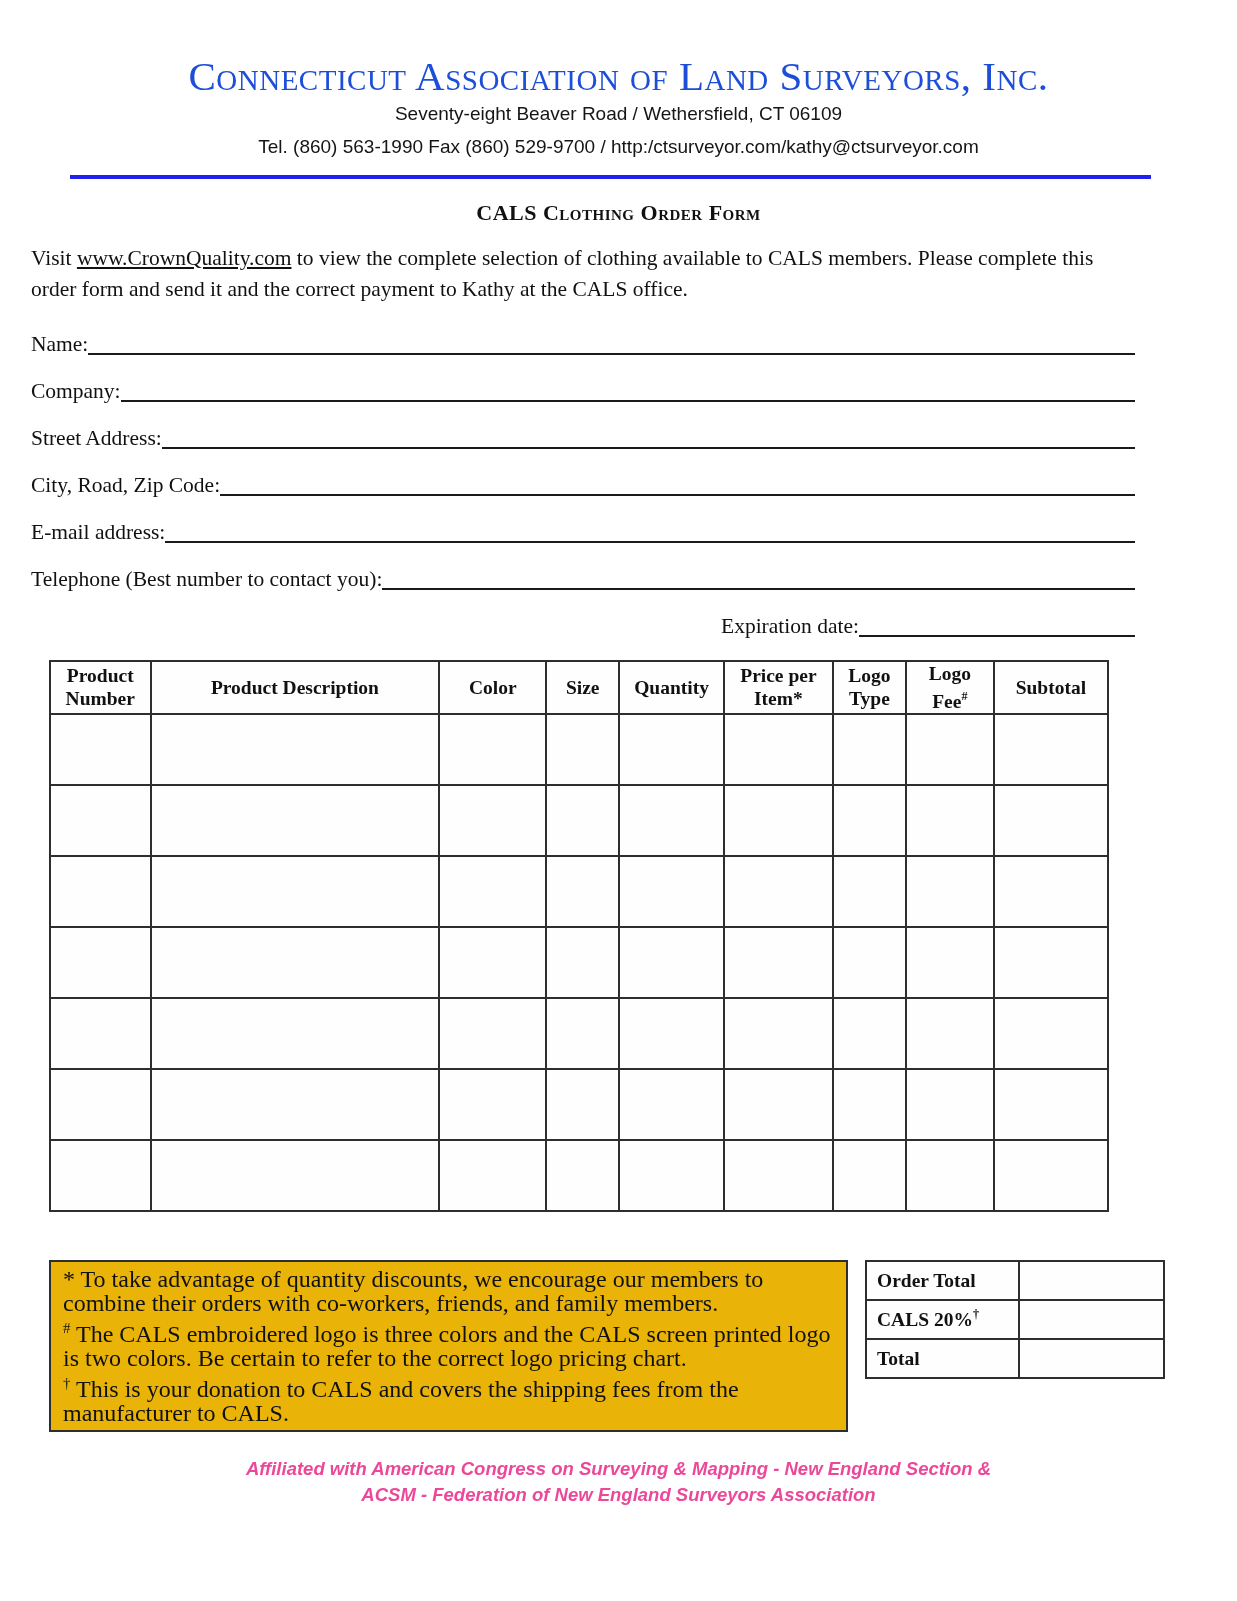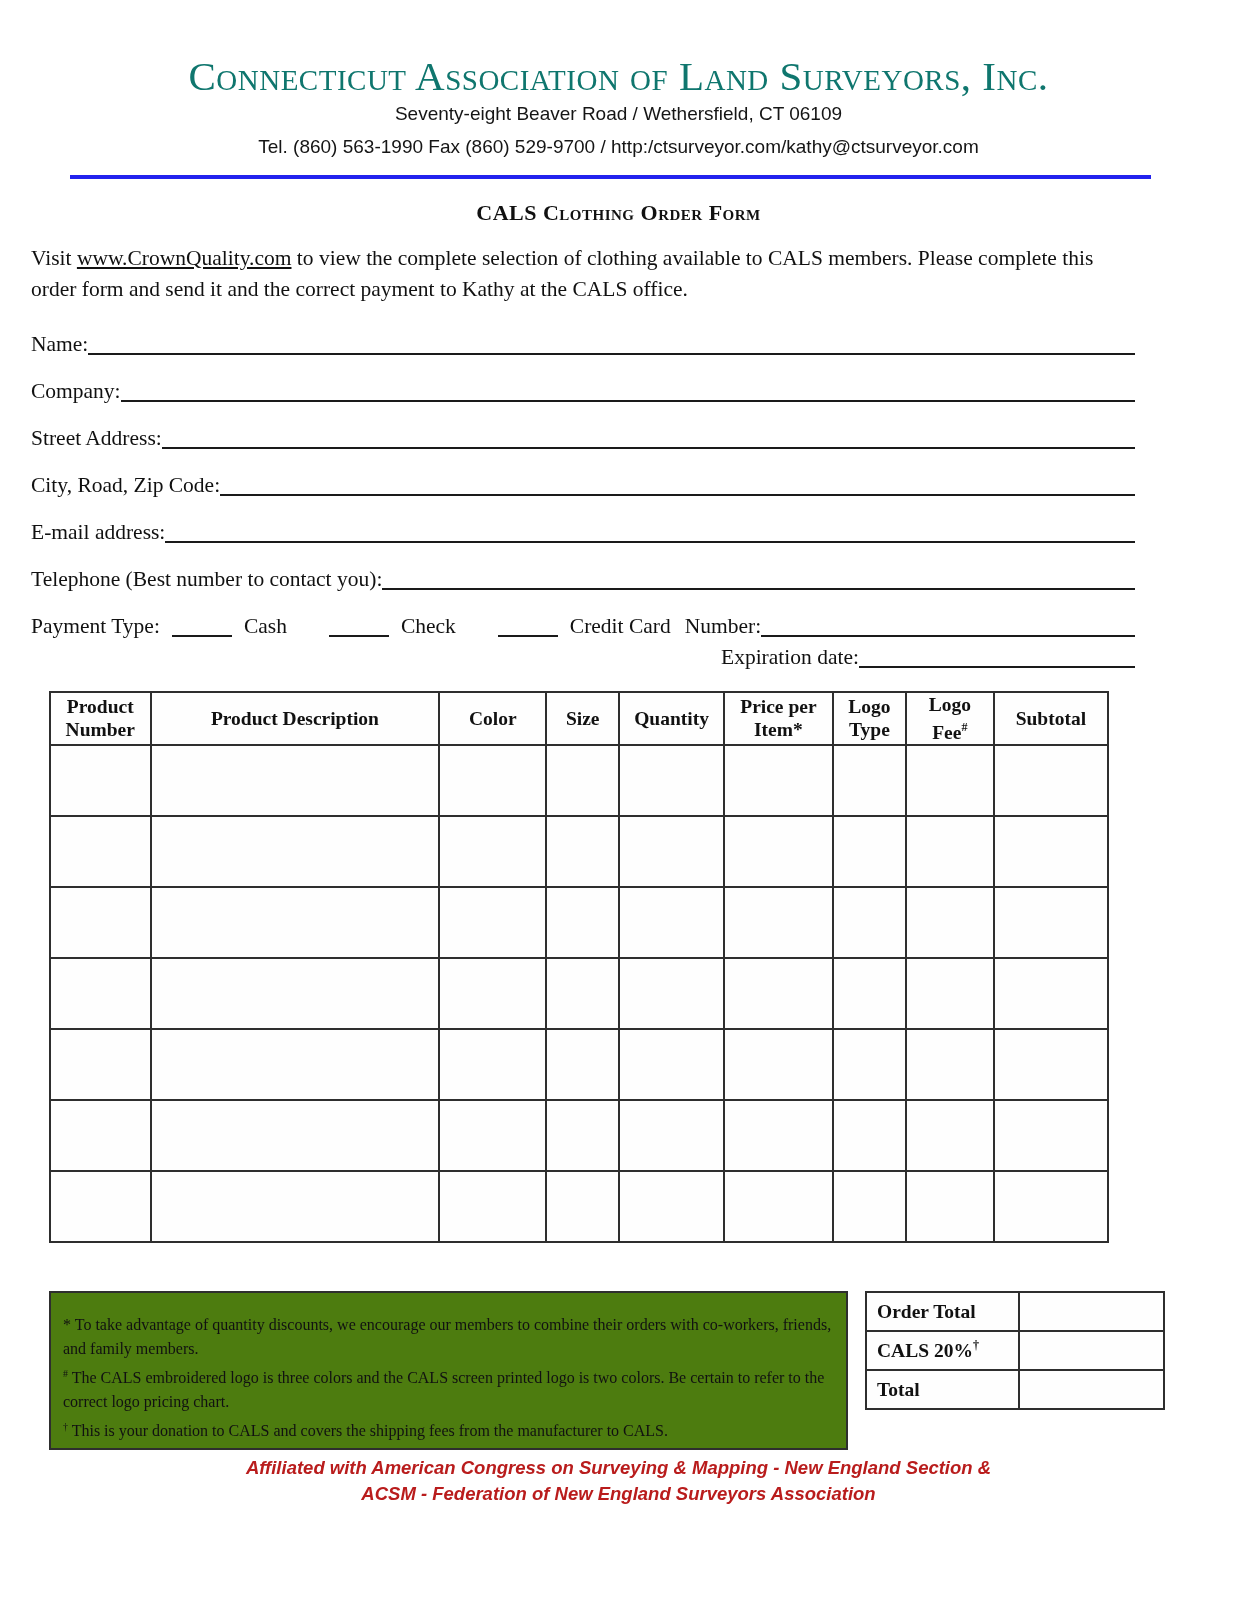--- a/index.html
+++ b/index.html
@@ -13,21 +13,21 @@
   .page { padding-top: 50px; }
 
   
   .org-title {
     text-align: center;
     font-variant: small-caps;
     font-size: 41px;
     letter-spacing: 0.5px;
     line-height: 52px;
     white-space: nowrap;
-    color: #0f766e;
+    color: #1d4ed8;
   }
   .letterhead-line {
     text-align: center;
     font-family: "Liberation Sans", sans-serif;
     font-size: 19px;
     line-height: 24px;
     color: #151515;
   }
   .address-line { margin-top: 0; }
   .contact-line { margin-top: 9px; }
@@ -107,24 +107,24 @@
   .bottom-section {
     margin-top: 48px;
     margin-left: 49px;
     margin-right: 72px;
     display: flex;
     align-items: flex-start;
   }
   .notes-box {
     width: 799px;
     border: 2px solid #2e2e2e;
-    padding: 20px 10px 4px 12px;
-    font-size: 16px;
+    padding: 5px 10px 4px 12px;
+    font-size: 24px;
     line-height: 24.5px;
-    background: #4d7c0f;
+    background: #eab308;
   }
   .notes-box p { margin: 0; }
   .totals-table {
     margin-left: 17px;
     width: 300px;
     border-collapse: collapse;
     table-layout: fixed;
   }
   .totals-table td {
     border: 2px solid #2e2e2e;
@@ -134,28 +134,28 @@
   .totals-table td.t-label {
     width: 153px;
     font-weight: bold;
     font-size: 19.5px;
     padding-left: 10px;
     white-space: nowrap;
   }
 
   
   .affiliation {
-    margin-top: 5px;
+    margin-top: 24px;
     text-align: center;
     font-family: "Liberation Sans", sans-serif;
     font-weight: bold;
     font-style: italic;
     font-size: 18.5px;
     line-height: 26px;
-    color: #b91c1c;
+    color: #ec4899;
   }
 </style>
 </head>
 <body>
 
 <div class="page">
 
   <div class="org-title">Connecticut Association of Land Surveyors, Inc.</div>
   <div class="letterhead-line address-line">Seventy-eight Beaver Road / Wethersfield, CT  06109</div>
   <div class="letterhead-line contact-line">Tel. (860) 563-1990  Fax (860) 529-9700 / http:/ctsurveyor.com/kathy@ctsurveyor.com</div>
@@ -184,31 +184,20 @@
     </div>
     <div class="field-row">
       <span>E-mail address:</span>
       <span class="blank"></span>
     </div>
     <div class="field-row">
       <span>Telephone (Best number to contact you):</span>
       <span class="blank"></span>
     </div>
 
-    <div class="field-row payment-row">
-      <span>Payment Type:</span>
-      <span class="blank fixed opt"></span>
-      <span class="opt">Cash</span>
-      <span class="blank fixed gap"></span>
-      <span class="opt">Check</span>
-      <span class="blank fixed gap"></span>
-      <span class="opt">Credit Card</span>
-      <span class="num-label">Number:</span>
-      <span class="blank"></span>
-    </div>
     <div class="field-row expiration-row">
       <span class="exp-label">Expiration date:</span>
       <span class="blank"></span>
     </div>
   </div>
 
   <table class="order-table">
     <colgroup>
       <col style="width:9.5%">
         <col style="width:27.3%">

